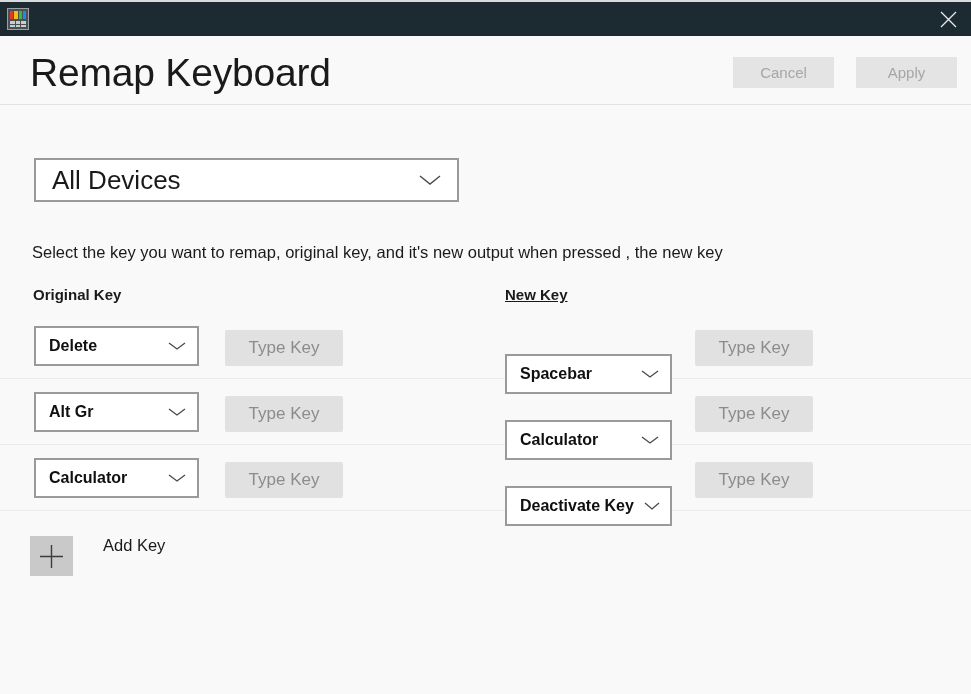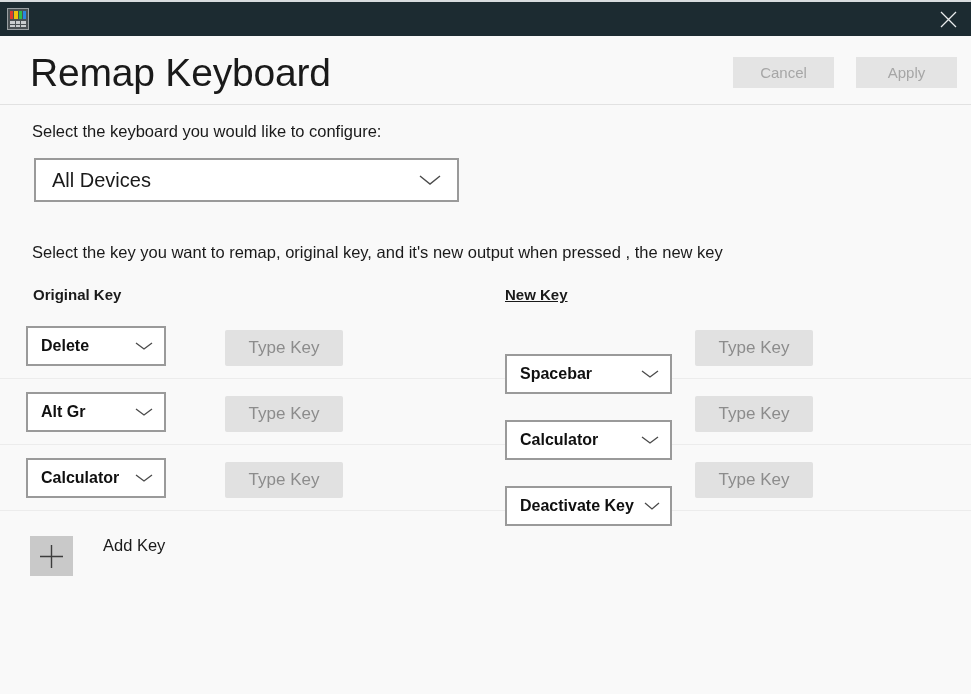--- a/index.html
+++ b/index.html
@@ -132,21 +132,21 @@
     height: 44px;
     background: #ffffff;
     border: 2px solid #9a9a9a;
     display: flex;
     align-items: center;
     padding: 0 14px 0 16px;
     cursor: pointer;
   }
   .device-select .val {
     flex: 1;
-    font-size: 20px;
+    font-size: 26px;
     color: #1a1a1a;
   }
 
   .instruction {
     position: absolute;
     left: 32px;
     top: 243px;
     font-size: 16.5px;
     color: #1a1a1a;
     white-space: nowrap;
@@ -188,21 +188,21 @@
     padding: 0 9px 0 13px;
     cursor: pointer;
   }
   .remap-row .key-select .val {
     flex: 1;
     font-size: 16px;
     font-weight: bold;
     color: #101010;
     white-space: nowrap;
   }
-  .remap-row .key-select.orig { left: 26px; width: 140px; }
+  .remap-row .key-select.orig { left: 34px; width: 165px; }
   .remap-row .key-select.newk { left: 505px; width: 167px; margin-top: 28px; }
 
   .type-key-btn {
     position: absolute;
     top: 17px;
     height: 36px;
     background: #e1e1e1;
     border: none;
     border-radius: 2px;
     color: #8c8c8c;
@@ -270,21 +270,20 @@
   </div>
 
   <div class="header">
     <div class="page-title">Remap Keyboard</div>
     <div class="hdr-buttons">
       <button class="flat-btn">Cancel</button>
       <button class="flat-btn">Apply</button>
     </div>
   </div>
 
-  <div class="device-label">Select the keyboard you would like to configure:</div>
   <div class="device-select">
     <span class="val">All Devices</span>
     <svg class="chev" width="26" height="14" viewBox="0 0 26 14">
       <path d="M3 3 L13 11 L23 3" stroke="#4a4a4a" stroke-width="1.4" fill="none"></path>
     </svg>
   </div>
 
   <div class="instruction">Select the key you want to remap, original key, and it's new output when pressed , the new key</div>
 
   <div class="col-head orig">Original Key</div>

